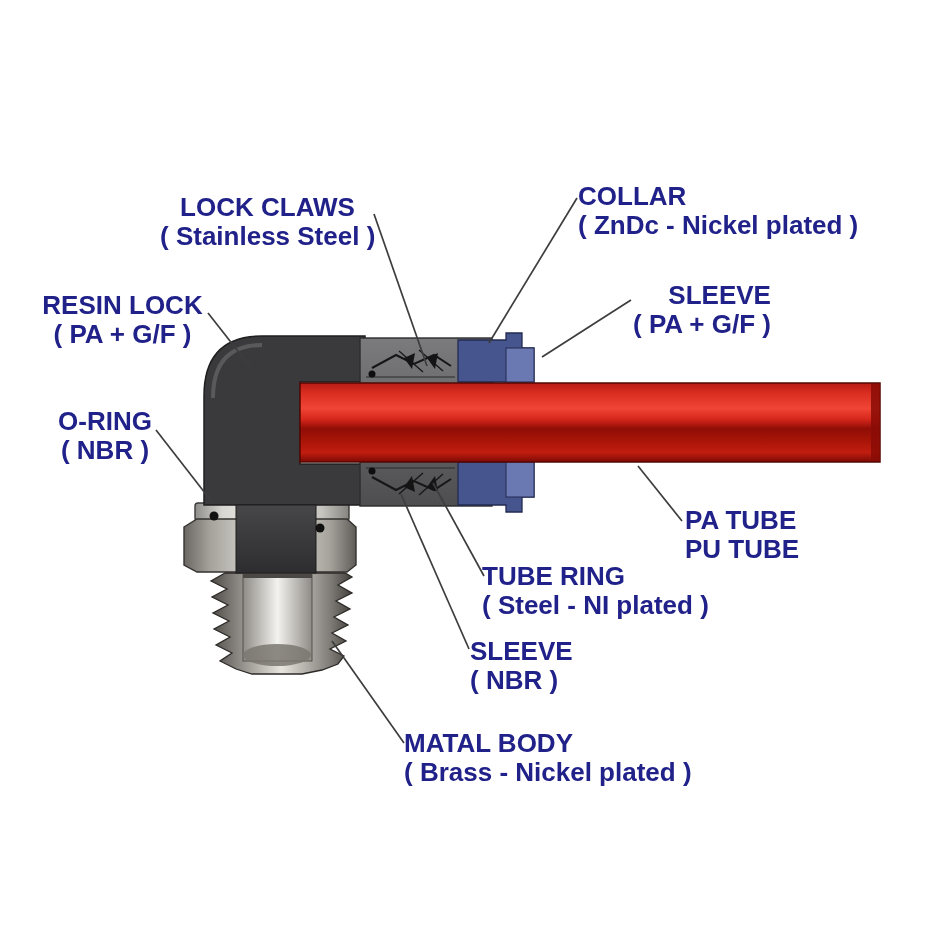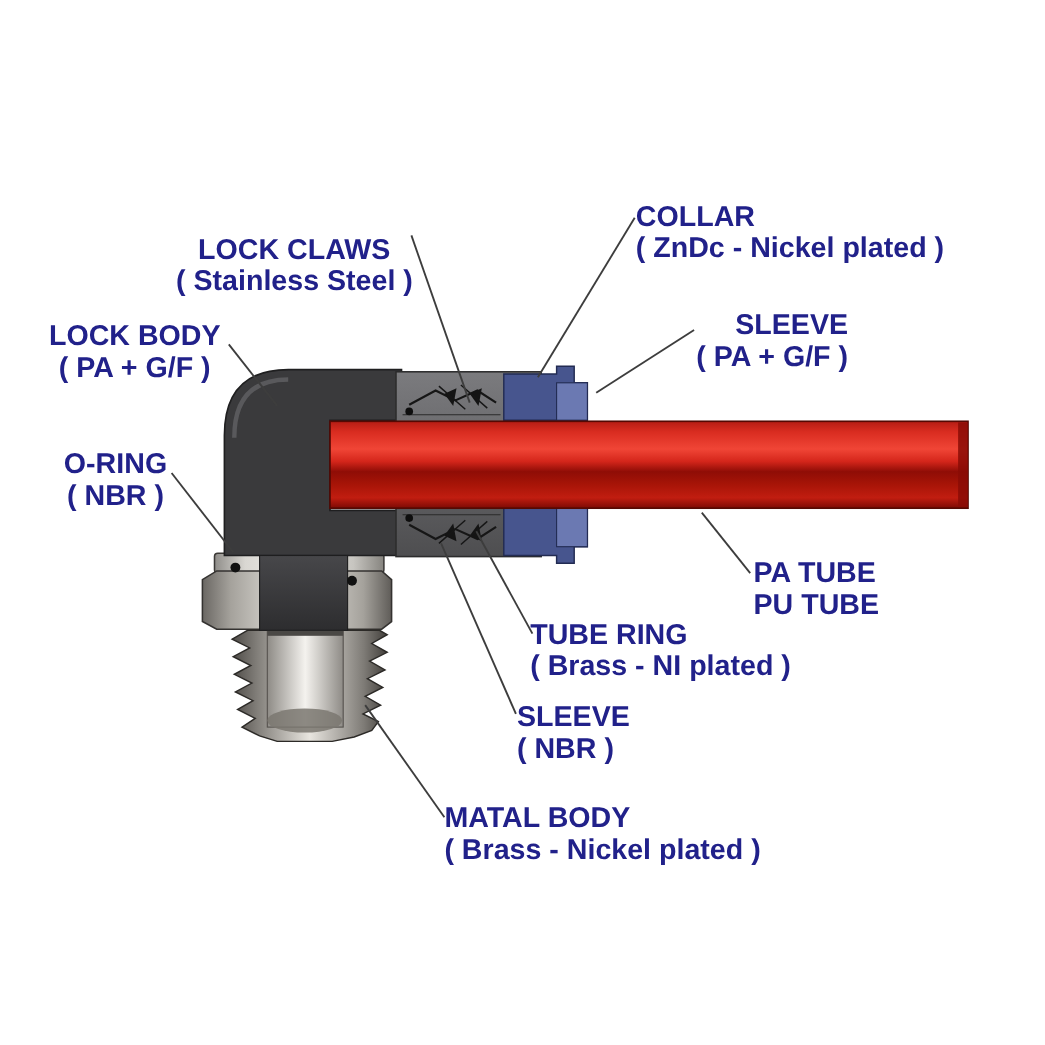--- a/index.html
+++ b/index.html
@@ -141,53 +141,53 @@
       <line x1="631" y1="300" x2="542" y2="357"></line>
       <line x1="208" y1="313" x2="252" y2="369"></line>
       <line x1="156" y1="430" x2="212" y2="502"></line>
       <line x1="682" y1="521" x2="638" y2="466"></line>
       <line x1="484" y1="576" x2="433" y2="483"></line>
       <line x1="469" y1="649" x2="401" y2="494"></line>
       <line x1="404" y1="743" x2="332" y2="641"></line>
     </g>
   </svg>
 
-  <div class="lbl center" style="left:160px;top:193px;width:215px;margin-top:19px;">
+  <div class="lbl center" style="left:160px;top:193px;width:215px;">
     <div>LOCK CLAWS</div>
     <div>( Stainless Steel )</div>
   </div>
 
   <div class="lbl" style="left:578px;top:182px;">
     <div>COLLAR</div>
     <div>( ZnDc - Nickel plated )</div>
   </div>
 
   <div class="lbl" style="left:633px;top:281px;text-align:right;">
     <div>SLEEVE</div>
     <div>( PA + G/F )</div>
   </div>
 
   <div class="lbl center" style="left:30px;top:291px;width:185px;">
-    <div>LOCK BODY</div>
+    <div>RESIN LOCK</div>
     <div>( PA + G/F )</div>
   </div>
 
   <div class="lbl center" style="left:25px;top:407px;width:160px;">
     <div>O-RING</div>
     <div>( NBR )</div>
   </div>
 
   <div class="lbl" style="left:685px;top:506px;">
     <div>PA TUBE</div>
     <div>PU TUBE</div>
   </div>
 
   <div class="lbl" style="left:482px;top:562px;">
     <div>TUBE RING</div>
-    <div>( Brass - NI plated )</div>
+    <div>( Steel - NI plated )</div>
   </div>
 
   <div class="lbl" style="left:470px;top:637px;">
     <div>SLEEVE</div>
     <div>( NBR )</div>
   </div>
 
   <div class="lbl" style="left:404px;top:729px;">
     <div>MATAL BODY</div>
     <div>( Brass - Nickel plated )</div>

